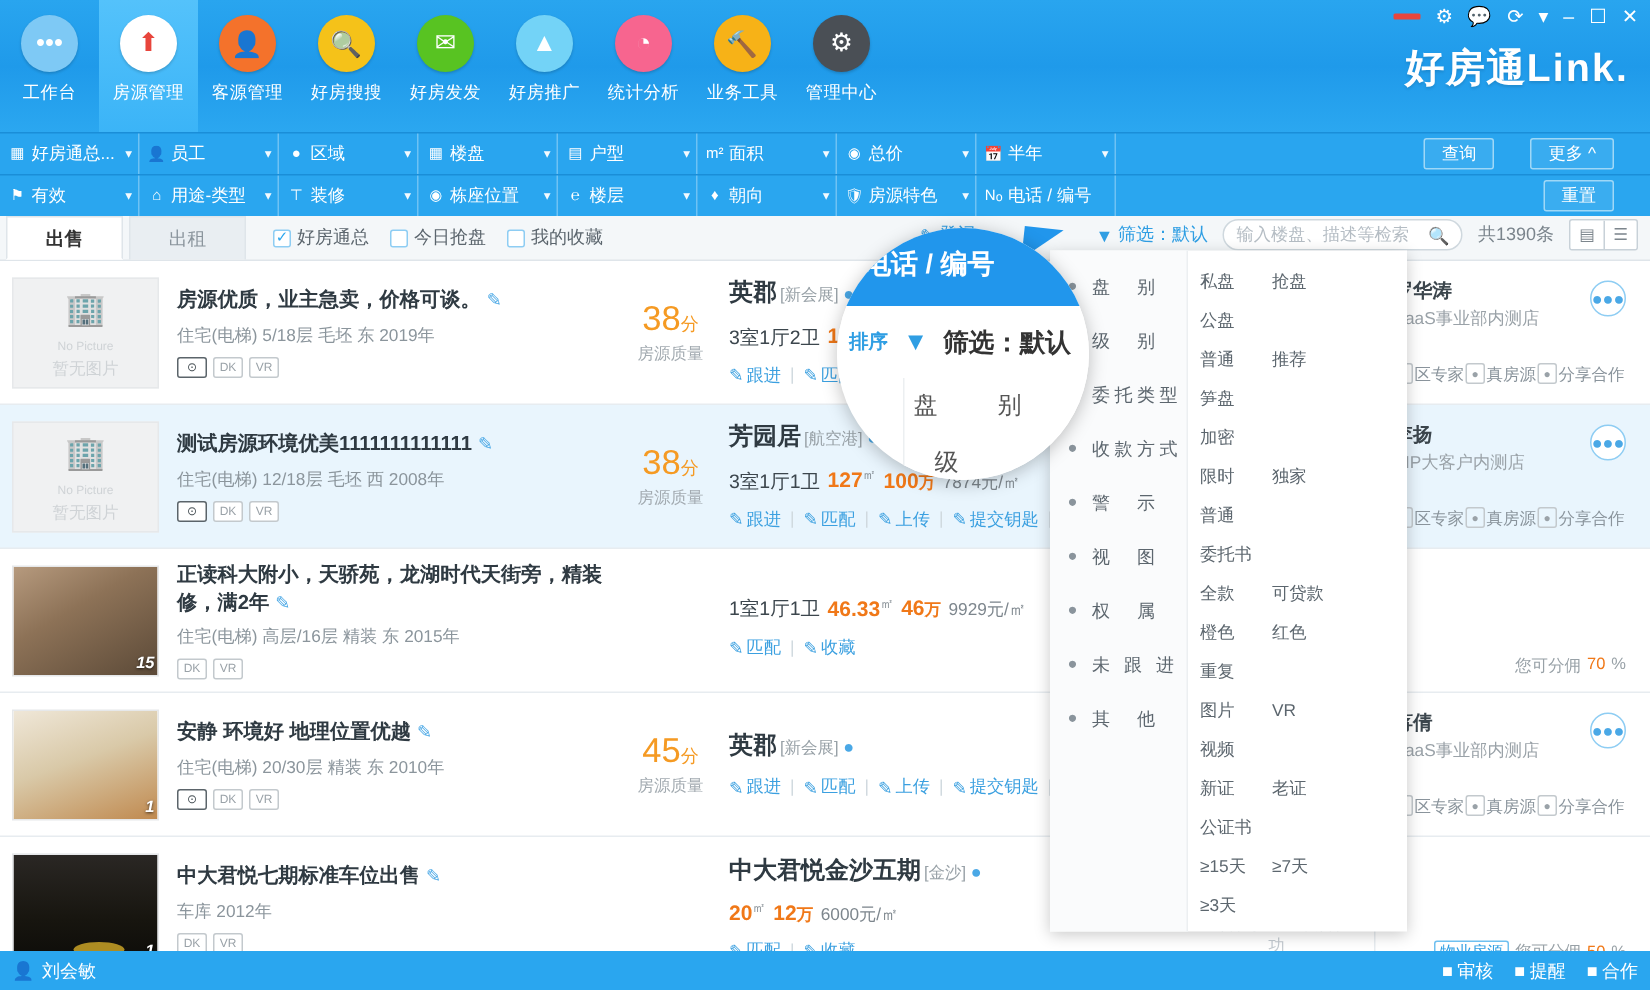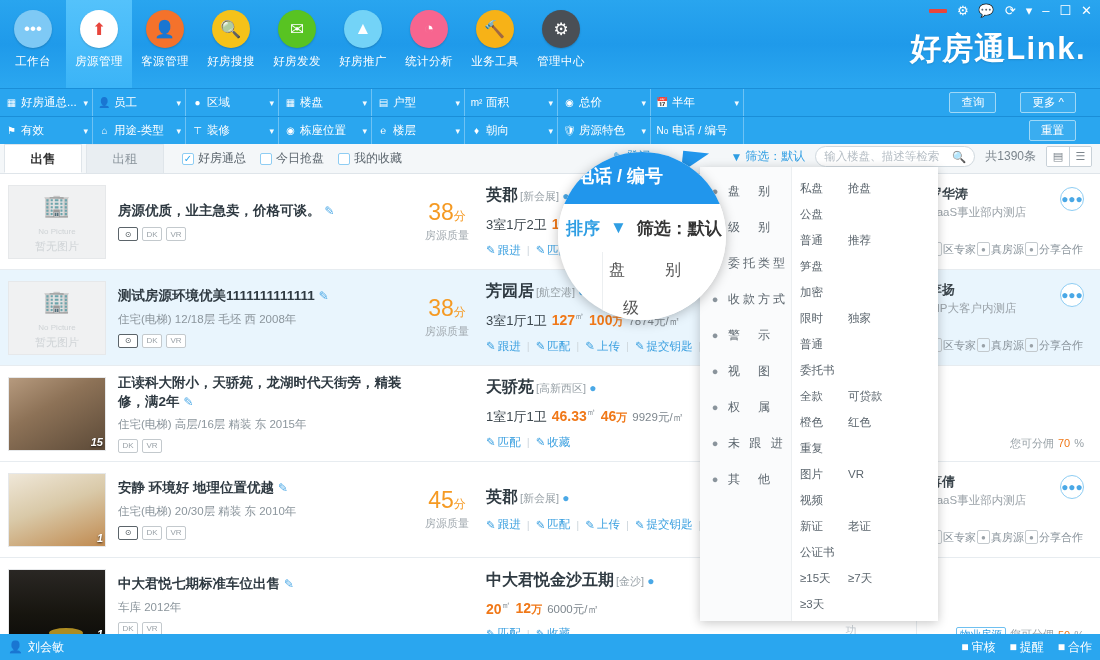--- a/index.html
+++ b/index.html
@@ -34,21 +34,21 @@
     display: flex; align-items: center; justify-content: center;
     margin-bottom: 6px;
     box-shadow: 0 1px 2px rgba(0,0,0,.18);
     position: relative;
   }
   .nav-label { color: #fff; font-size: 11.5px; white-space: nowrap; letter-spacing: .4px;}
   .nav-item.active .nav-label { font-weight: normal; }
 
   .logo {
     position: absolute; right: 14px; top: 28px;
-    color: #fff; font-size: 31px; font-weight: bold;
+    color: #fff; font-size: 26px; font-weight: bold;
     letter-spacing: 1px;
     text-shadow: 0 1px 2px rgba(0,0,0,.12);
   }
   .logo .link { letter-spacing: 1.5px; }
   .winbtns {
     position: absolute; right: 8px; top: 4px;
     display: flex; align-items: center; gap: 10px;
     color: #fff;
   }
   .winbtns span { font-size: 13px; line-height: 1; cursor: pointer; }
@@ -230,21 +230,21 @@
   .lens {
     position:absolute; left:558px; top:152px;
     width:168px; height:168px; border-radius:50%;
     background:#fff; box-shadow: 0 2px 12px rgba(0,0,0,.25);
     overflow:hidden; z-index: 60;
   }
   .lens-inner { position:relative; width:100%; height:100%; }
   .lens-blue { position:absolute; left:0; top:0; width:100%; height:52px; background:#2196ec;}
   .lens-blue span { position:absolute; left:18px; top:12px; color:#fff; font-size:18px; font-weight:bold;}
   .lens-row2 { position:absolute; left:0; top:52px; width:100%; height:48px; background:#fff; display:flex; align-items:center; gap:10px; padding-left:8px;}
-  .lens-row2 .s1 { color:#2f9ee3; font-size:17px; font-weight:bold;}
+  .lens-row2 .s1 { color:#2f9ee3; font-size:13px; font-weight:bold;}
   .lens-row2 .s2 { color:#2f9ee3; font-size:17px;}
   .lens-row2 .s3 { color:#333; font-size:17px; font-weight:bold;}
   .lens-panel { position:absolute; left:44px; top:100px; right:0; bottom:0; background:#fff; border-left:1px solid #eceff1;}
   .lens-panel .lp1 { position:absolute; left:6px; top:8px; font-size:16px; color:#555; letter-spacing:12px;}
   .lens-panel .lp2 { position:absolute; left:20px; top:46px; font-size:16px; color:#555;}
   .lens-tail {
     position:absolute; left:682px; top:152px; z-index:59;
     width:0;height:0;
     border-left: 26px solid #2196ec;
     border-bottom: 22px solid transparent;
@@ -465,20 +465,21 @@
   </div>
 </div>
 
 <div class="list" id="listHost">
     <div class="row">
       <div class="thumb">
         <div class="nopic"><span class="ic">🏢</span><span style="font-size:8px">No Picture</span><br><span>暂无图片</span></div>
       </div>
       <div class="col-desc">
         <div class="desc-title"><span>房源优质，业主急卖，价格可谈。</span><span class="editic">✎</span></div>
+        <div class="desc-sub">住宅(电梯) 5/18层 毛坯 东 2019年</div>
         <div class="badge-row">
           <span class="mini-badge on">⊙</span>
           <span class="mini-badge">DK</span>
           <span class="mini-badge">VR</span>
         </div>
       </div>
       <div class="col-score">
         <div class="score-num"><span style="font-size:23px">38</span><span>分</span></div>
         <div class="score-lbl">房源质量</div>
       </div>
@@ -603,21 +604,20 @@
       <div class="col-desc">
         <div class="desc-title"><span>正读科大附小，天骄苑，龙湖时代天街旁，精装修，满2年</span><span class="editic">✎</span></div>
         <div class="desc-sub">住宅(电梯) 高层/16层 精装 东 2015年</div>
         <div class="badge-row">
           <span class="mini-badge">DK</span>
           <span class="mini-badge">VR</span>
         </div>
       </div>
       <div class="col-score"></div>
       <div class="col-info">
-        <div><span class="est-name">天骄苑</span><span class="est-zone">[高新西区]</span><span class="pin">●</span></div>
         <div class="spec">
           <span class="rm">1室1厅1卫</span>
           <span class="area"><span>46.33</span><sup>㎡</sup></span>
           <span class="price"><span>46</span><small>万</small></span>
           <span class="unit">9929元/㎡</span>
         </div>
         <div class="acts">
           <span class="a">
             <span>✎</span>
             <span>匹配</span>

